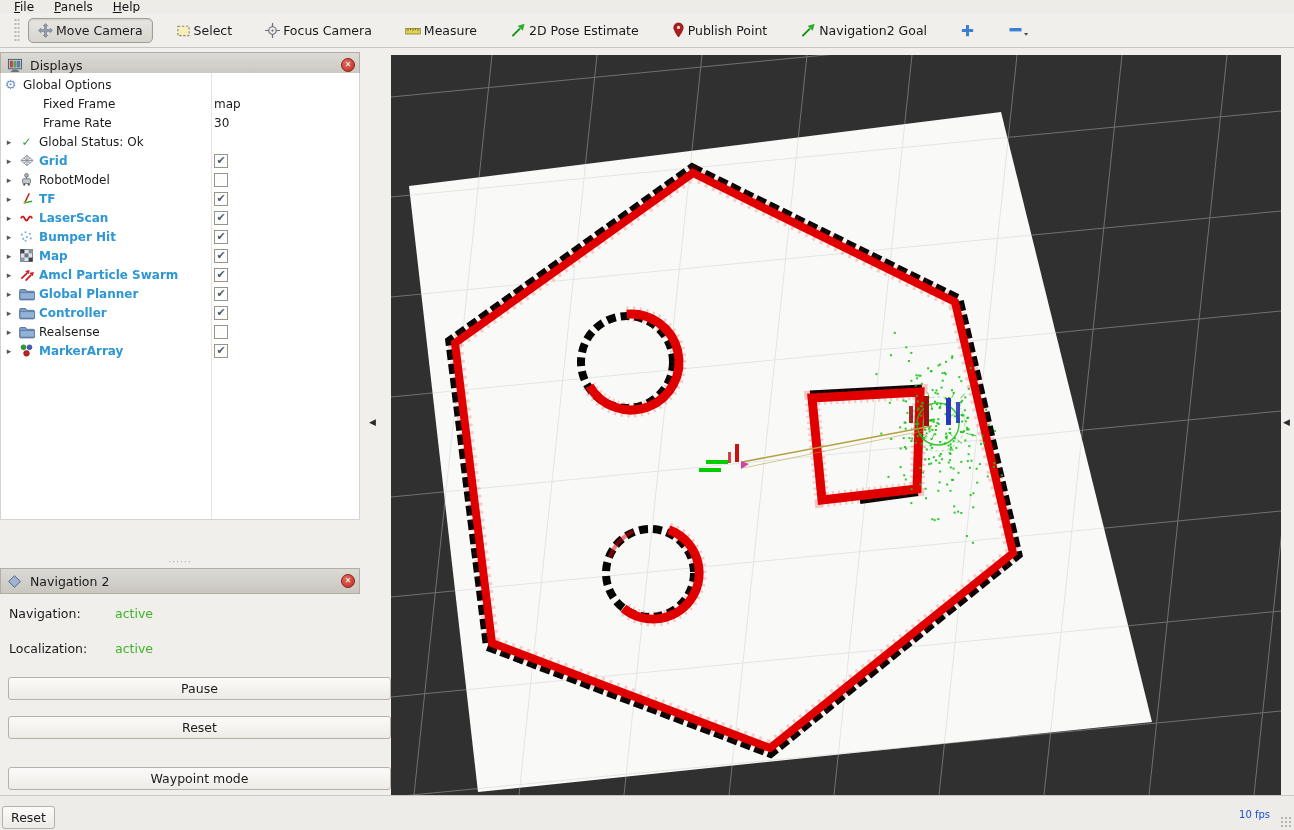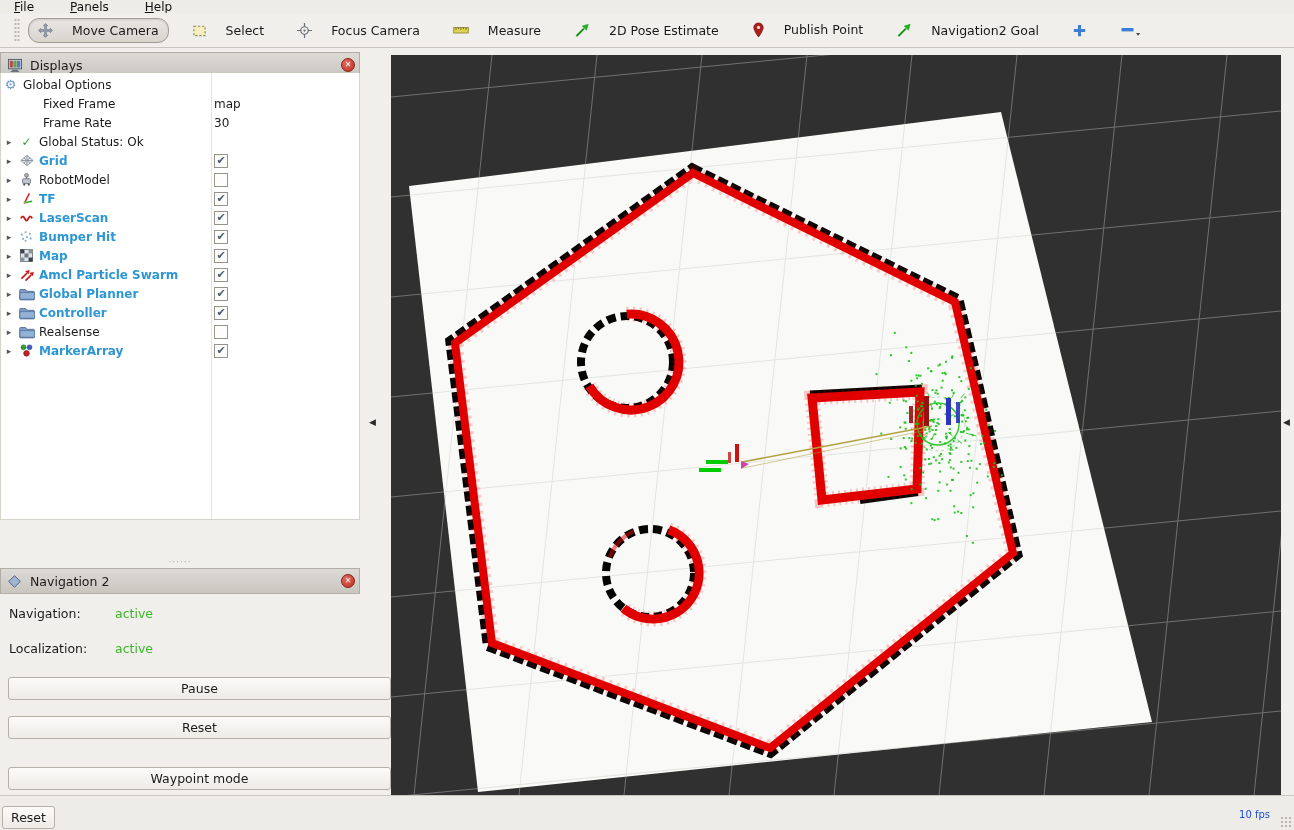--- a/index.html
+++ b/index.html
@@ -2,31 +2,31 @@
 <html><head>
 <meta charset="utf-8">
 <style>
   * { margin:0; padding:0; box-sizing:border-box; }
   body { background:#555; font-family:"DejaVu Sans", sans-serif; }
   #app { position:relative; width:1294px; height:830px; background:#f0efeb; overflow:hidden;
          font-family:"DejaVu Sans", sans-serif; color:#1a1a1a; }
 
   
   #menubar { position:absolute; left:0; top:0; width:100%; height:13px; background:#edece7;
-             display:flex; gap:20px; padding-left:6px; overflow:hidden; }
+             display:flex; gap:4px; padding-left:6px; overflow:hidden; }
   .menu-item { font-size:12px; line-height:15px; padding:0 8px; color:#111; cursor:default; }
   .menu-item .u { text-decoration:underline; }
 
   
   #toolbar { position:absolute; left:0; top:13px; width:100%; height:35px; background:#f0efeb;
              border-bottom:1px solid #c9c5bf; display:flex; align-items:center; padding-left:14px; }
   #toolbar-handle { width:6px; height:24px; margin-right:8px;
      background-image:radial-gradient(circle, #b9b5ad 1px, transparent 1.2px); background-size:3px 4px; }
-  .tool { display:flex; align-items:flex-start; gap:19px; font-size:12.5px; padding:4px 9px;
-          border-radius:11px; border:1px solid transparent; margin-right:13px; white-space:nowrap; }
+  .tool { display:flex; align-items:flex-end; gap:3px; font-size:12.5px; padding:4px 9px;
+          border-radius:5px; border:1px solid transparent; margin-right:13px; white-space:nowrap; }
   .tool.active { background:linear-gradient(#e8e6e1,#d8d5cf); border-color:#a29e96; box-shadow:inset 0 1px 2px rgba(0,0,0,.12); }
   .tool .ticon { display:inline-flex; align-items:center; }
 
   
   .panel-header { position:absolute; width:360px; height:20px; background:linear-gradient(#dcdad5,#c9c6c0);
                   border:1px solid #b2aea6; display:flex; align-items:center; gap:6px; padding:12px 4px; font-size:12.5px; }
   .panel-header .ph-title { flex:1; }
   .close-btn { width:14px; height:14px; border-radius:50%; background:radial-gradient(circle at 35% 30%, #e06a5e, #bf2f22);
                border:1px solid #8c1f16; color:#fff; font-size:8px; line-height:12px; text-align:center; font-weight:bold; }
 

